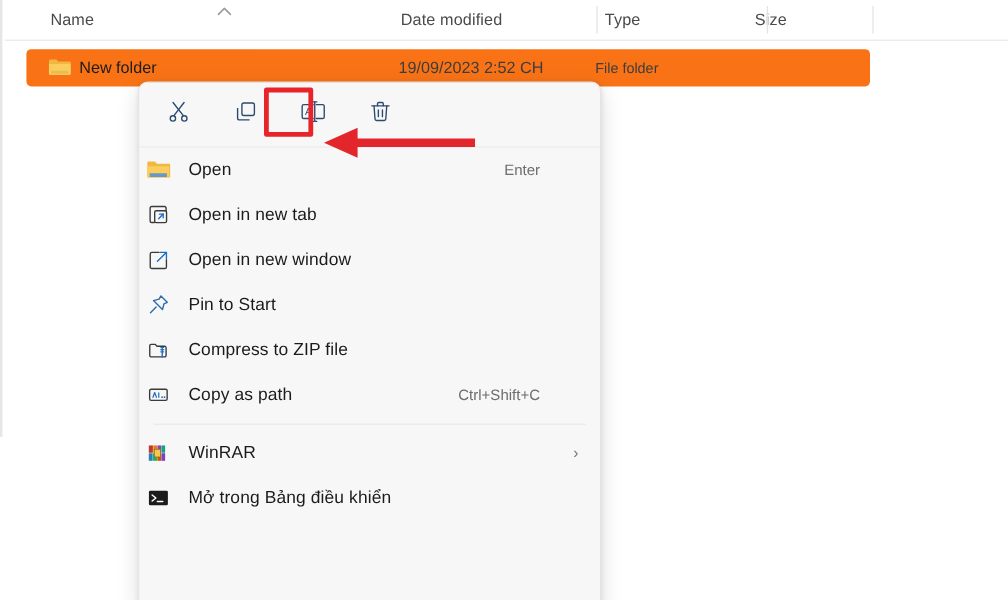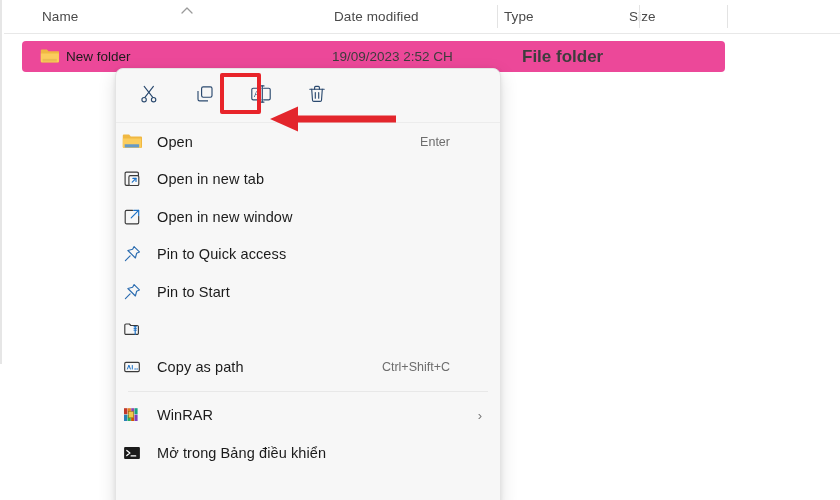--- a/index.html
+++ b/index.html
@@ -57,21 +57,21 @@
     left: 176px; top: 2px;
     width: 14px; height: 12px;
     color: #9a9a9a;
   }
 
   
   #file-row {
     position: absolute;
     left: 20px; top: 41px;
     width: 703px; height: 31px;
-    background: #ec4899;
+    background: #f97316;
     border-radius: 4px;
   }
   #folder-icon {
     position: absolute;
     left: 18px; top: 7px;
     width: 19px; height: 16px;
   }
   #file-name {
     position: absolute;
     left: 44px; top: 0;
@@ -85,27 +85,26 @@
     position: absolute;
     left: 310px; top: 0;
     height: 31px;
     display: flex; align-items: center;
     font-size: 13.5px;
     color: #3d3d3d;
     white-space: nowrap;
   }
   #file-type {
     position: absolute;
-    left: 500px; top: 0;
+    left: 474px; top: 0;
     height: 31px;
     display: flex; align-items: center;
-    font-size: 17px;
+    font-size: 12px;
     color: #3d3d3d;
     white-space: nowrap;
-    font-weight: bold;
   }
 
   
   #context-menu {
     position: absolute;
     left: 113px; top: 68px;
     width: 384px;
     height: 440px;
     background: #f7f7f7;
     border: 1px solid #e4e4e4;
@@ -315,39 +314,31 @@
           </span>
           <span class="cm-label">Open in new window</span>
         </div>
         <div class="cm-item">
           <span class="cm-ico">
             <svg width="20" height="20" viewBox="0 0 20 20" fill="none" stroke="#2b6cb0" stroke-width="1.15" stroke-linecap="round" stroke-linejoin="round">
       <path d="M12.1 2.6 L17.4 7.9 L14.6 9.3 L13.4 14 L5.9 6.5 L10.6 5.3 Z"></path>
       <path d="M8.1 11.9 L3.4 16.6"></path>
     </svg>
           </span>
-          <span class="cm-label">Pin to Quick access</span>
-        </div>
-        <div class="cm-item">
-          <span class="cm-ico">
-            <svg width="20" height="20" viewBox="0 0 20 20" fill="none" stroke="#2b6cb0" stroke-width="1.15" stroke-linecap="round" stroke-linejoin="round">
-      <path d="M12.1 2.6 L17.4 7.9 L14.6 9.3 L13.4 14 L5.9 6.5 L10.6 5.3 Z"></path>
-      <path d="M8.1 11.9 L3.4 16.6"></path>
-    </svg>
-          </span>
           <span class="cm-label">Pin to Start</span>
         </div>
         <div class="cm-item">
           <span class="cm-ico">
             <svg width="20" height="20" viewBox="0 0 20 20" fill="none" stroke="#3a3a3a" stroke-width="1.15" stroke-linecap="round" stroke-linejoin="round">
       <path d="M2.8 6.2a1.2 1.2 0 0 1 1.2-1.2h3.4l1.4 1.5h6.4a1.2 1.2 0 0 1 1.2 1.2v6.5a1.2 1.2 0 0 1-1.2 1.2H4a1.2 1.2 0 0 1-1.2-1.2Z"></path>
       <path d="M13.2 7.6v7.8" stroke="#1a6fc4"></path>
       <path d="M12 7.6h2.4M12 9.4h2.4M12 11.2h2.4" stroke="#1a6fc4" stroke-width="0.95"></path>
     </svg>
           </span>
+          <span class="cm-label">Compress to ZIP file</span>
         </div>
         <div class="cm-item">
           <span class="cm-ico">
             <svg width="20" height="20" viewBox="0 0 20 20" fill="none" stroke="#3a3a3a" stroke-width="1.15" stroke-linejoin="round">
       <rect x="2.7" y="5.4" width="14.6" height="9.2" rx="1.3"></rect>
       <path d="M5.3 12.4 L6.9 8.1 L8.5 12.4" stroke="#1a6fc4" stroke-width="1" fill="none"></path>
       <path d="M10.3 8.1v4.3" stroke="#1a6fc4" stroke-width="1"></path>
       <circle cx="13.1" cy="12" r=".72" fill="#1a6fc4" stroke="none"></circle>
       <circle cx="15.1" cy="12" r=".72" fill="#1a6fc4" stroke="none"></circle>
     </svg>

